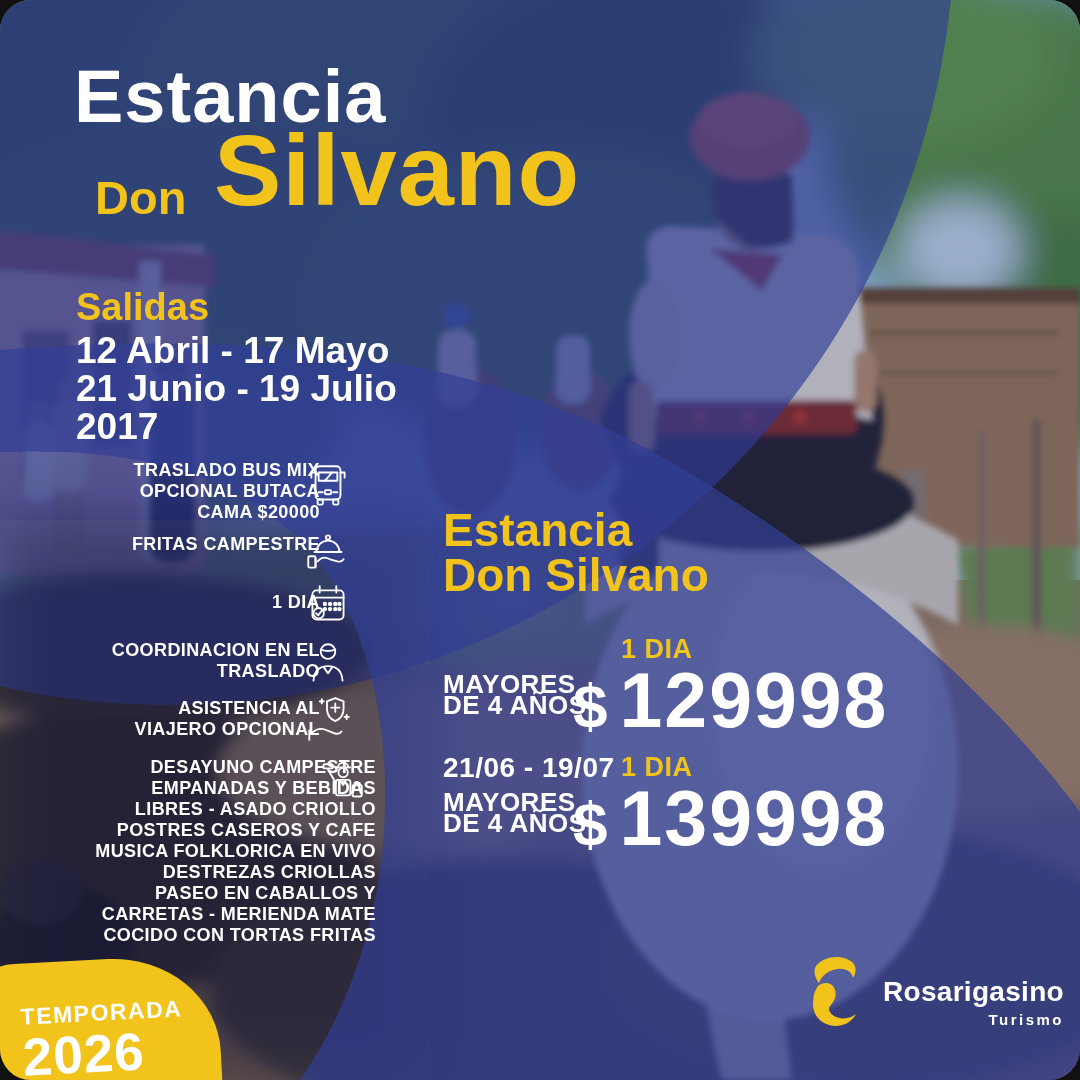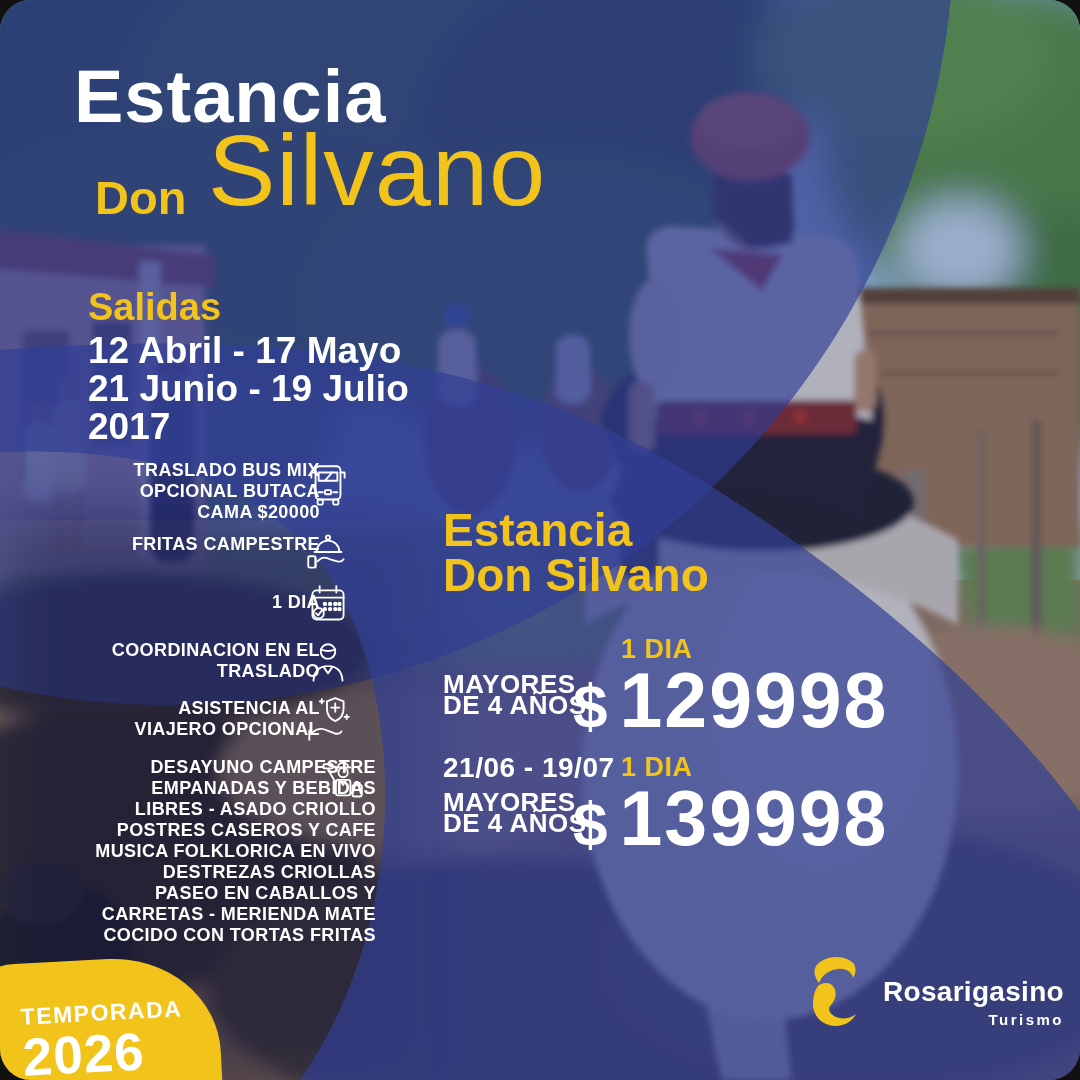--- a/index.html
+++ b/index.html
@@ -7,22 +7,22 @@
     position:relative;width:1080px;height:1080px;overflow:hidden;
     font-family:"Liberation Sans","DejaVu Sans",sans-serif;
     border-radius:31px;
     -webkit-font-smoothing:antialiased;
   }
   .abs{position:absolute;}
   svg{display:block;}
   
   .title-top{left:74px;top:60px;font-size:74px;font-weight:800;color:#fff;letter-spacing:1px;line-height:1;}
   .title-don{left:95px;top:174px;font-size:47px;font-weight:800;color:var(--yellow);line-height:1;}
-  .title-silvano{left:208px;top:120px;font-size:101px;font-weight:400;color:var(--yellow);line-height:1;letter-spacing:1px;}
-  .salidas{left:88px;top:288px;}
+  .title-silvano{left:214px;top:120px;font-size:101px;font-weight:700;color:var(--yellow);line-height:1;letter-spacing:1px;}
+  .salidas{left:76px;top:288px;}
   .salidas-heading{font-size:38px;font-weight:800;color:var(--yellow);line-height:1.05;}
   .salidas-dates{font-size:37px;font-weight:800;color:#fff;line-height:1.03;margin-top:4px;white-space:pre-line;}
   .feat{left:70px;width:306px;color:#fff;}
   .feat-text{font-size:18px;font-weight:700;letter-spacing:.4px;line-height:21px;white-space:pre-line;width:250px;text-align:right;}
   .feat.wide .feat-text{width:306px;}
   .feat-icon{position:absolute;left:232px;top:0;width:52px;height:54px;}
   .feat.wide .feat-icon{left:244px;}
   .offer-heading{left:443px;top:508px;font-size:46px;font-weight:800;color:var(--yellow);line-height:45px;white-space:pre-line;}
   .price-block .dates{position:absolute;left:0;top:0;font-size:28px;font-weight:800;color:#fff;letter-spacing:.5px;}
   .price-block .duration{position:absolute;left:178px;top:0;font-size:27px;font-weight:800;color:var(--yellow);letter-spacing:.5px;}

